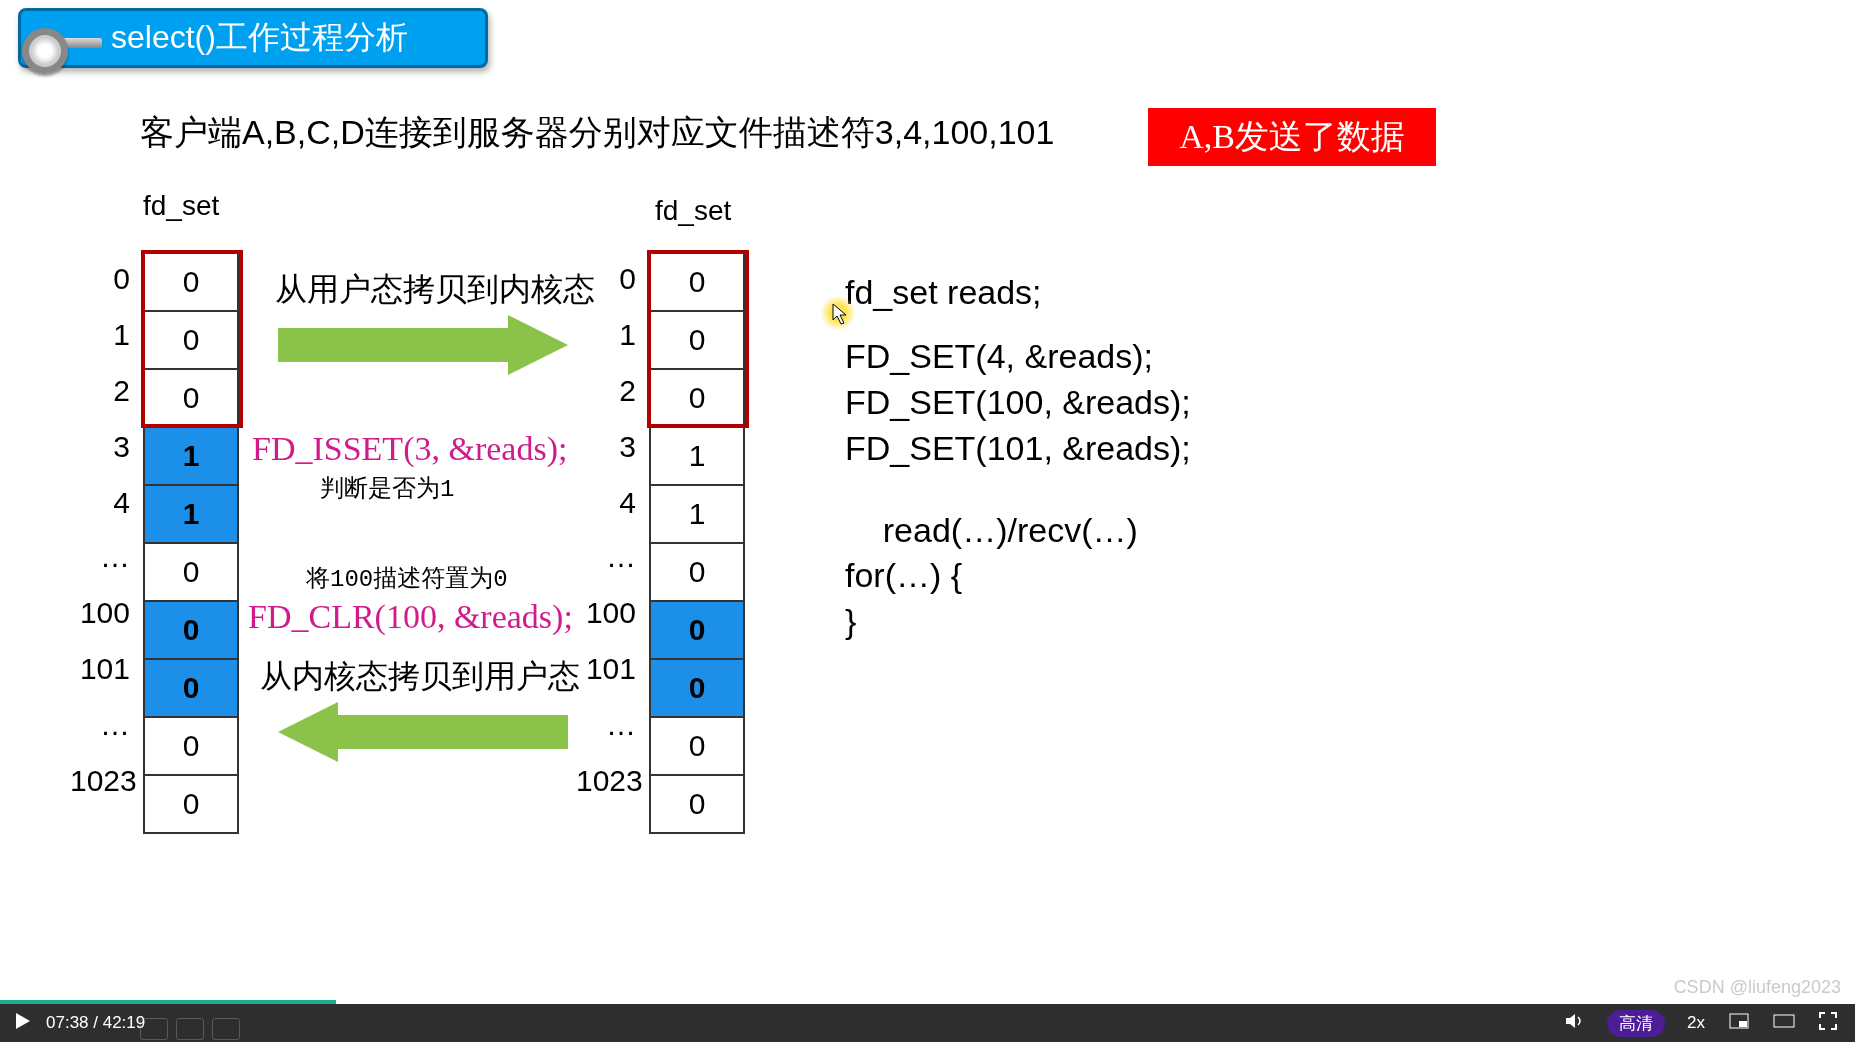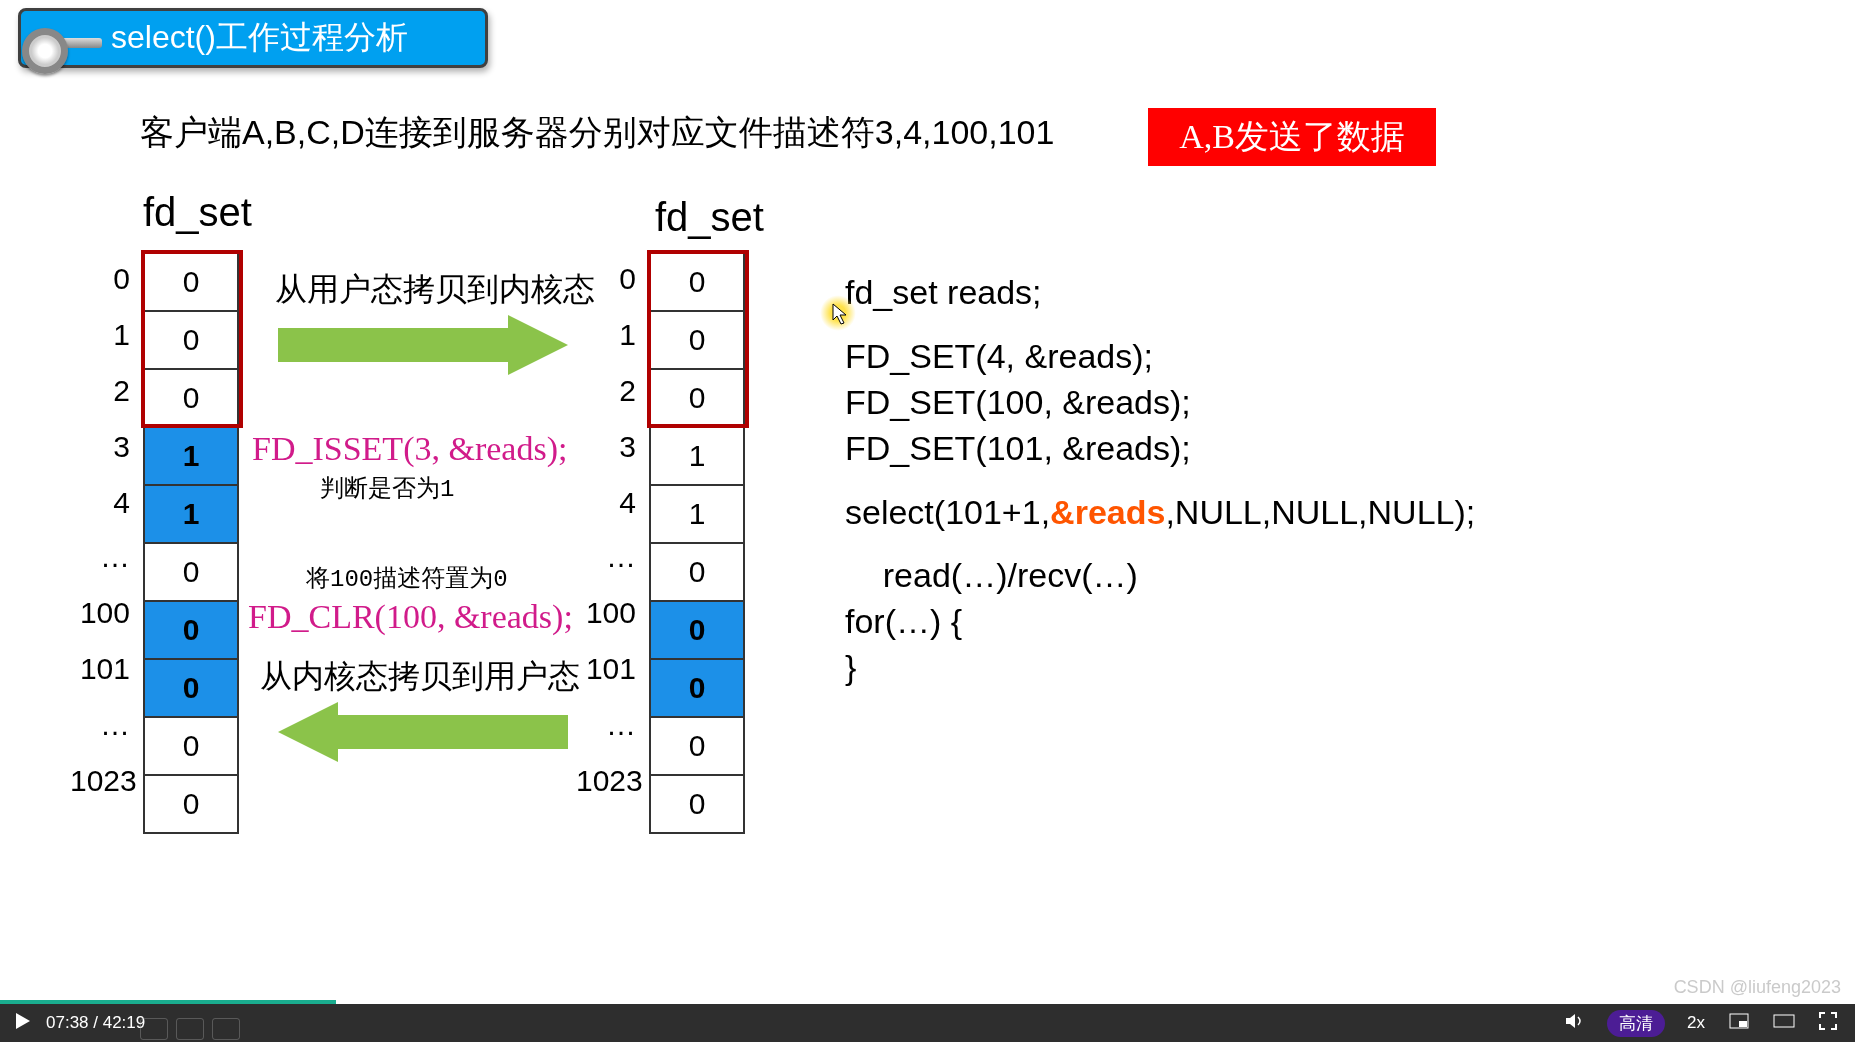--- a/index.html
+++ b/index.html
@@ -1,22 +1,22 @@
 <!DOCTYPE html>
 <html><head>
 <meta charset="utf-8">
 <style>
   html,body{margin:0;padding:0;width:1855px;height:1042px;background:#fff;font-family:"Microsoft YaHei","SimSun",Arial,sans-serif;overflow:hidden;position:relative}
-  .title-tab{position:absolute;left:18px;top:8px;width:470px;height:60px;background:#00a0f0;border:3px solid #404040;border-radius:8px;display:flex;align-items:center;padding-left:90px;box-sizing:border-box;box-shadow:2px 4px 6px rgba(0,0,0,.3)}
+  .title-tab{position:absolute;left:18px;top:8px;width:470px;height:60px;background:#00a0f0;border:3px solid #0369a1;border-radius:8px;display:flex;align-items:center;padding-left:90px;box-sizing:border-box;box-shadow:2px 4px 6px rgba(0,0,0,.3)}
   .title-tab span{color:#fff;font-size:32px;font-weight:500}
   .ring{position:absolute;left:22px;top:28px;width:32px;height:32px;border:7px solid #888;border-radius:50%;background:radial-gradient(circle,#fff 30%,#ccc 60%);box-shadow:0 2px 3px rgba(0,0,0,.4)}
   .bar{position:absolute;left:52px;top:38px;width:50px;height:10px;background:linear-gradient(#ddd,#888);border-radius:3px}
   .subtitle{position:absolute;left:140px;top:110px;font-size:34px;font-family:Liberation Sans, sans-serif}
   .red-badge{position:absolute;left:1148px;top:108px;width:288px;height:58px;background:#ff0000;color:#fff;font-size:34px;font-family:"KaiTi","STKaiti",serif;display:flex;align-items:center;justify-content:center}
-  .tbl-label{position:absolute;font-size:40px}
+  .tbl-label{position:absolute;font-size:28px}
   .tbl{position:absolute;border-collapse:collapse}
   .tbl td{width:90px;height:54px;border:2px solid #333;text-align:center;font-size:30px;background:#fff}
   .tbl td.hl{background:#1c90e8;font-weight:600}
   .redbox{position:absolute;border:4px solid #b00000;pointer-events:none}
   .rowlab{position:absolute;font-size:30px;text-align:right;width:60px}
   .anno{position:absolute;font-size:32px;font-family:"KaiTi","STKaiti",serif}
   .pink{color:#d11b8a;font-size:34px;font-weight:500}
   .small{font-size:24px;font-family:Liberation Mono, monospace}
   .code{position:absolute;left:845px;top:270px;font-size:34px;line-height:1.35}
   .code div{white-space:pre}
@@ -165,21 +165,20 @@
   <polygon class="arrow-body" points="290,13 60,13 60,0 0,30 60,60 60,47 290,47"></polygon>
 </svg>
 
 <div class="code">
   <div>fd_set reads;</div>
   <div style="height:18px"></div>
   <div>FD_SET(4, &amp;reads);</div>
   <div>FD_SET(100, &amp;reads);</div>
   <div>FD_SET(101, &amp;reads);</div>
   <div style="height:18px"></div>
-  <div><span>select(101+1,</span><span class="orange">&amp;reads</span><span>,NULL,NULL,NULL);</span></div>
   <div style="height:18px"></div>
   <div>    read(…)/recv(…)</div>
   <div>for(…) {</div>
   <div>}</div>
 </div>
 
 <div class="cursor">
   <svg width="18" height="22">
       <path d="M1 1 L1 17 L5 13 L9 21 L12 20 L8 12 L14 12 Z" fill="#fff" stroke="#000" stroke-width="1"></path>
     </svg>

